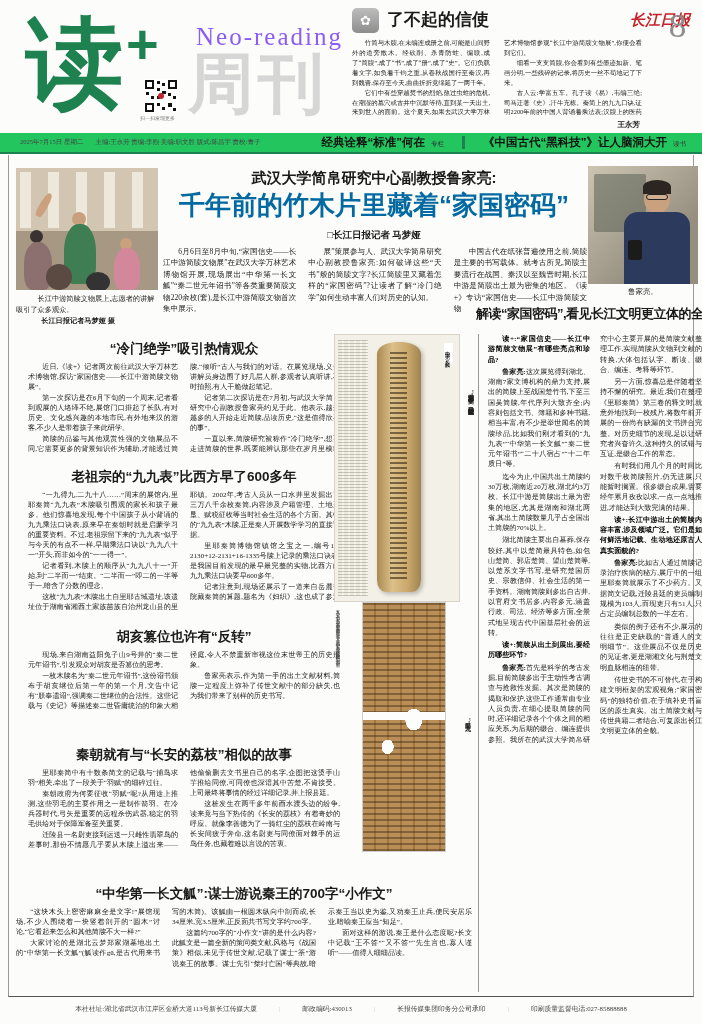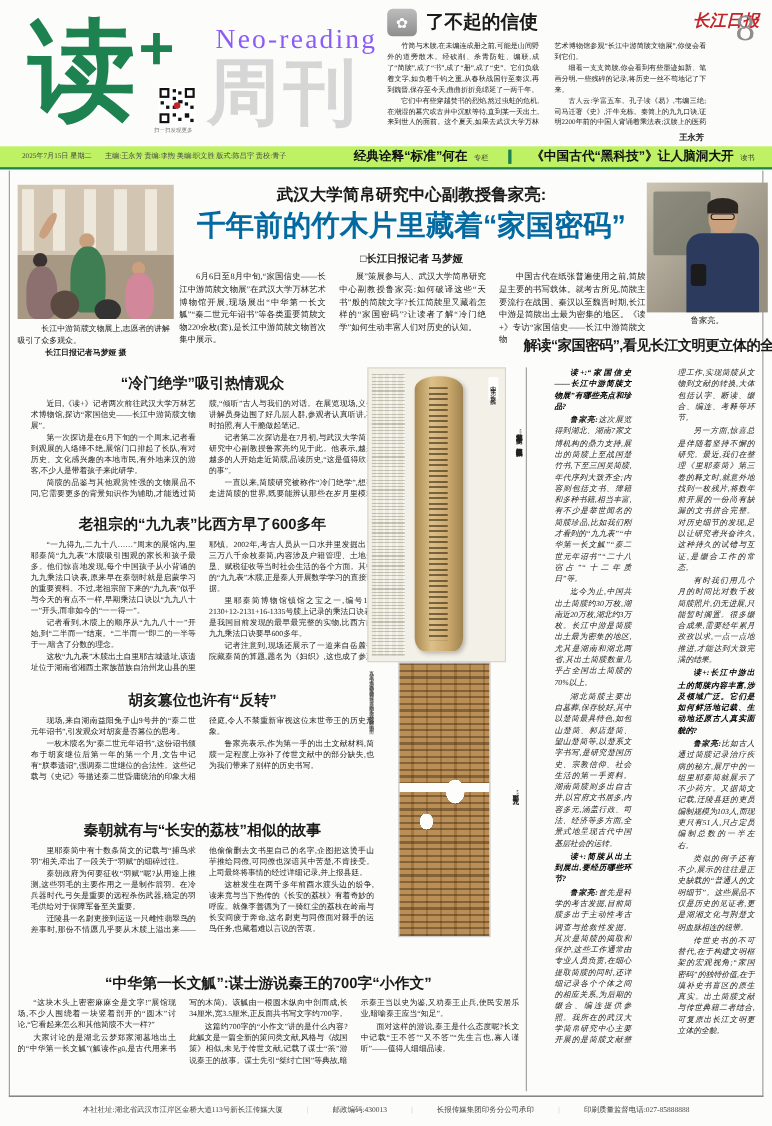--- a/index.html
+++ b/index.html
@@ -24,21 +24,21 @@
   .essay-body{margin-top:5px;height:84px;overflow:hidden;column-count:2;column-gap:14px;
               font-size:6.4px;line-height:1.55;text-align:justify;color:#222;}
   .essay-body .para{text-indent:2em;margin:0;}
   .essay-author{position:absolute;right:2px;bottom:2px;font-weight:700;font-size:7.5px;}
 
   .brand{position:absolute;left:630px;top:12px;display:flex;align-items:flex-start;gap:4px;}
   .brand-logo{color:var(--red);font:900 italic 15px/1.1 "Liberation Serif",serif;white-space:nowrap;width:34px;}
   .brand-page{font:400 30px/1 "DejaVu Serif",serif;color:#8e8e8e;}
 
   
-  .datebar{position:absolute;left:0;top:133px;width:702px;height:21px;background:#bef264;
+  .datebar{position:absolute;left:0;top:133px;width:702px;height:21px;background:#22c55e;
            border-bottom:2px solid var(--green);display:flex;align-items:center;}
   .dateinfo{font-size:6.5px;color:#444;margin-left:20px;white-space:nowrap;}
   .staff{font-size:6.5px;color:#444;margin-left:12px;white-space:nowrap;}
   .teaser{white-space:nowrap;display:flex;align-items:baseline;}
   .teaser b{font:900 11.5px/1 "Liberation Sans",sans-serif;color:#111;}
   .teaser i{font-style:normal;font-size:6.5px;color:#333;margin-left:6px;}
   .t1{margin-left:auto;}
   .tdiv{width:3px;height:13px;background:var(--green);margin:0 18px;flex:0 0 auto;}
   .t2{margin-right:16px;}
 
@@ -101,21 +101,21 @@
         radial-gradient(ellipse 14px 18px at 62% 47%, #fdfdfb 0 60%, rgba(0,0,0,0) 61%),
         radial-gradient(ellipse 10px 12px at 30% 58%, #fdfdfb 0 60%, rgba(0,0,0,0) 61%),
         linear-gradient(180deg, rgba(0,0,0,0) 0 44%, #fdfdfb 44% 47%, rgba(0,0,0,0) 47%),
         repeating-linear-gradient(180deg, rgba(50,30,8,.40) 0 2px, rgba(0,0,0,0) 2px 6px),
         repeating-linear-gradient(90deg, #b98f57 0 11px, #a2763e 11px 13px);}
   .jiu-cap{position:absolute;right:2px;bottom:4px;height:130px;font-size:6px;color:#222;}
 
   
   .qa{position:absolute;left:478px;top:334px;width:224px;height:658px;border-left:1px solid #999;
       padding-left:9px;column-count:2;column-gap:10px;font-size:7.1px;line-height:1.45;overflow:hidden;}
-  .qa .para{text-indent:2em;text-align:justify;margin:0 16px 2px;font-style:italic;}
+  .qa .para{text-indent:2em;text-align:justify;margin:0 0 2px;}
   .qa .q{font-weight:700;color:#000;}
   .qa .para b{font-weight:900;}
 
   
   .bottom{position:absolute;left:16px;top:884px;width:456px;height:110px;overflow:hidden;}
   .bottom h3{text-align:center;font:900 13.5px/1.2 "Liberation Sans",sans-serif;margin:2px 0 5px;}
   .bottom .body{column-count:3;column-gap:12px;height:82px;font-size:7.1px;line-height:1.42;text-align:justify;overflow:hidden;}
   .bottom .body .para{text-indent:2em;margin:0 0 1px;}
 
   

